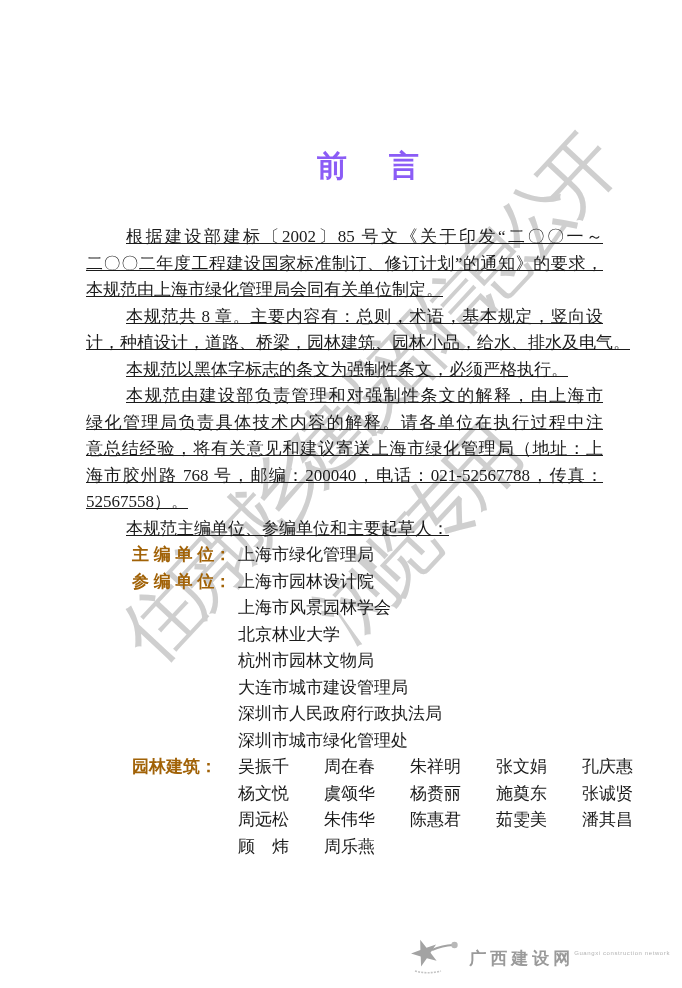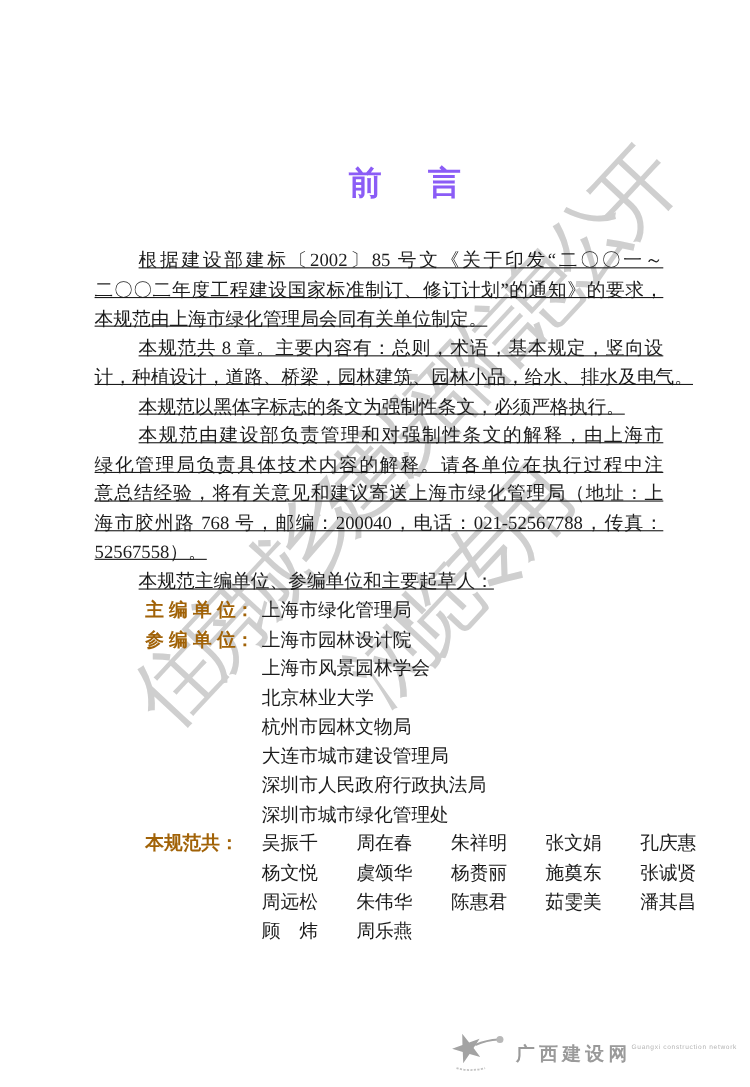--- a/index.html
+++ b/index.html
@@ -122,21 +122,21 @@
   <div class="unit-row">
     <span class="unit-label"></span>
     <span class="unit-value">深圳市人民政府行政执法局</span>
   </div>
   <div class="unit-row">
     <span class="unit-label"></span>
     <span class="unit-value">深圳市城市绿化管理处</span>
   </div>
 
   <div class="drafter-row">
-    <span class="drafter-label">本规范共：</span>
+    <span class="drafter-label">园林建筑：</span>
     <span class="drafter-names">
       <span class="drafter-name">吴振千</span>
       <span class="drafter-name">周在春</span>
       <span class="drafter-name">朱祥明</span>
       <span class="drafter-name">张文娟</span>
       <span class="drafter-name">孔庆惠</span>
     </span>
   </div>
   <div class="drafter-row">
     <span class="drafter-label"></span>

